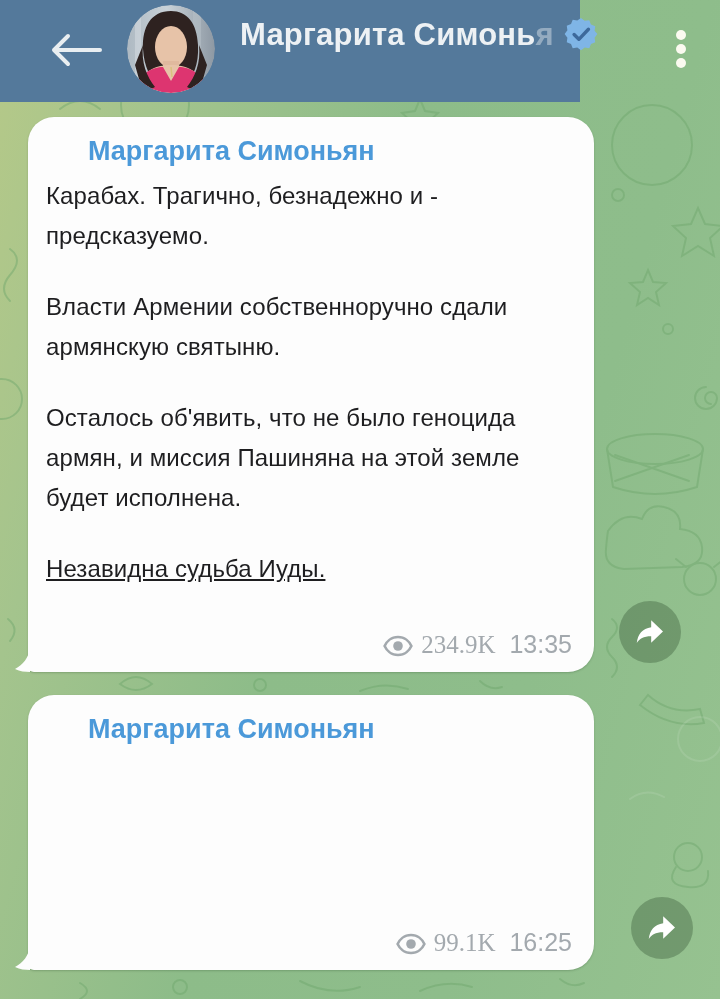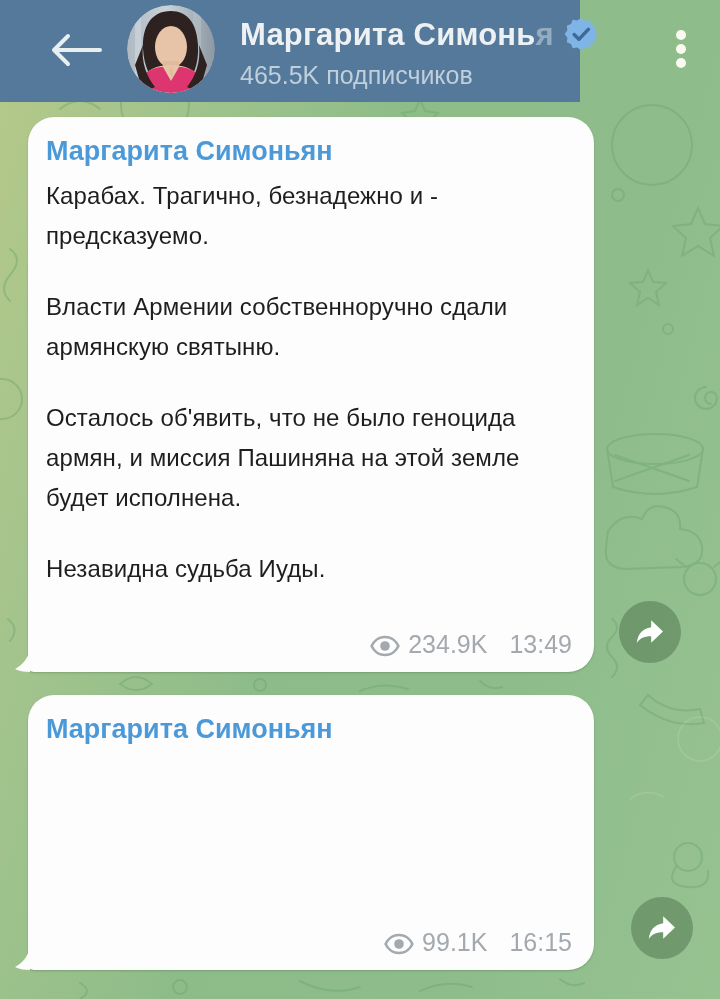--- a/index.html
+++ b/index.html
@@ -37,33 +37,33 @@
     position:absolute; left:28px; width:566px; background:#fdfdfd;
     border-radius:26px 26px 26px 6px;
     padding:16px 22px 14px 18px;
     z-index:2;
     box-shadow:0 1px 2px rgba(40,70,40,.25);
   }
   .bubble-1{ top:117px; height:555px; }
   .bubble-2{ top:695px; height:275px; }
   .tail{ position:absolute; left:-13px; bottom:0; }
   .msg-author{
-    font-size:27px; font-weight:bold; color:#4b99d9; line-height:36px; margin-bottom:7px;
+    font-size:27px; font-weight:bold; color:#4b99d9; line-height:36px; margin-bottom:7px;margin-left:42px;
   }
   .bubble p{
     font-size:24px; line-height:40px; color:#1e1e20; margin:0 0 31px 0;
     letter-spacing:.1px;
   }
-  .bubble p:last-of-type{ margin-bottom:0; }
+  .bubble p:last-of-type{ margin-bottom:0;text-decoration:underline; }
   .msg-meta{
     position:absolute; right:22px; bottom:13px;
     display:flex; align-items:center; color:#a3a9ae; font-size:25px;
   }
   .msg-meta .eye{ margin-right:8px; position:relative; top:1px; }
-  .msg-meta .views{ margin-right:22px; }
+  .msg-meta .views{ margin-right:14px;font-family:Liberation Serif, serif; }
 
   
   .share-btn{
     position:absolute; width:62px; height:62px; border-radius:50%;
     background:rgba(44,74,44,.33);
     display:flex; align-items:center; justify-content:center;
     cursor:pointer; z-index:3;
   }
   .share-1{ left:619px; top:601px; }
   .share-2{ left:631px; top:897px; }
@@ -151,21 +151,20 @@
     <div class="title-block">
       <div class="title-row">
         <div class="hdr-title"><span>Маргарита Симонь</span><span class="fade">я</span></div>
         <span class="badge">
           <svg width="34" height="34" viewBox="0 0 32 32">
             <path d="M16 1l3.5 2.6 4.3-.6 1.6 4 4 1.6-.6 4.3L31.4 16l-2.6 3.5.6 4.3-4 1.6-1.6 4-4.3-.6L16 31.4l-3.5-2.6-4.3.6-1.6-4-4-1.6.6-4.3L.6 16l2.6-3.5-.6-4.3 4-1.6 1.6-4 4.3.6z" fill="#7fb5e6"></path>
             <path d="M9.5 16.5 L14 21 L23 11.5" stroke="#3d699b" stroke-width="3.2" fill="none" stroke-linecap="round" stroke-linejoin="round"></path>
           </svg>
         </span>
       </div>
-      <div class="hdr-sub">465.5K подписчиков</div>
     </div>
 
     <div class="menu-btn">
       <svg width="42" height="58" viewBox="0 0 42 58">
         <circle cx="21" cy="13" r="5" fill="#fbfaf0"></circle>
         <circle cx="21" cy="27" r="5" fill="#fbfaf0"></circle>
         <circle cx="21" cy="41" r="5" fill="#fbfaf0"></circle>
       </svg>
     </div>
   </div>
@@ -175,36 +174,36 @@
     <p>Карабах. Трагично, безнадежно и - предсказуемо.</p>
     <p>Власти Армении собственноручно сдали армянскую святыню.</p>
     <p>Осталось об'явить, что не было геноцида армян, и миссия Пашиняна на этой земле будет исполнена.</p>
     <p>Незавидна судьба Иуды.</p>
     <div class="msg-meta">
       <svg class="eye" width="30" height="22" viewBox="0 0 30 22">
         <path d="M15 2 C8 2 3.4 7 1.6 11 C3.4 15 8 20 15 20 C22 20 26.6 15 28.4 11 C26.6 7 22 2 15 2 Z" stroke="#a3a9ae" stroke-width="2.6" fill="none"></path>
         <circle cx="15" cy="11" r="4.8" fill="#a3a9ae"></circle>
       </svg>
       <span class="views">234.9K</span>
-      <span class="time">13:49</span>
+      <span class="time">13:35</span>
     </div>
     <svg class="tail" width="16" height="24" viewBox="0 0 16 24">
       <path d="M15 0 C14 9 8 17 0 21 C5 23.4 10 24 15 24 Z" fill="#fdfdfd"></path>
     </svg>
   </div>
 
   <div class="bubble bubble-2">
     <div class="msg-author">Маргарита Симоньян</div>
     <div class="msg-meta">
       <svg class="eye" width="30" height="22" viewBox="0 0 30 22">
         <path d="M15 2 C8 2 3.4 7 1.6 11 C3.4 15 8 20 15 20 C22 20 26.6 15 28.4 11 C26.6 7 22 2 15 2 Z" stroke="#a3a9ae" stroke-width="2.6" fill="none"></path>
         <circle cx="15" cy="11" r="4.8" fill="#a3a9ae"></circle>
       </svg>
       <span class="views">99.1K</span>
-      <span class="time">16:15</span>
+      <span class="time">16:25</span>
     </div>
     <svg class="tail" width="16" height="24" viewBox="0 0 16 24">
       <path d="M15 0 C14 9 8 17 0 21 C5 23.4 10 24 15 24 Z" fill="#fdfdfd"></path>
     </svg>
   </div>
 
   <div class="share-btn share-1">
     <svg width="30" height="26" viewBox="0 0 24 22">
       <path d="M13 1 L23 10.5 L13 20 V14.6 C6.5 14.6 3 16.6 0.8 20.4 C1.6 13 5.6 8 13 7 Z" fill="#ffffff"></path>
     </svg>

